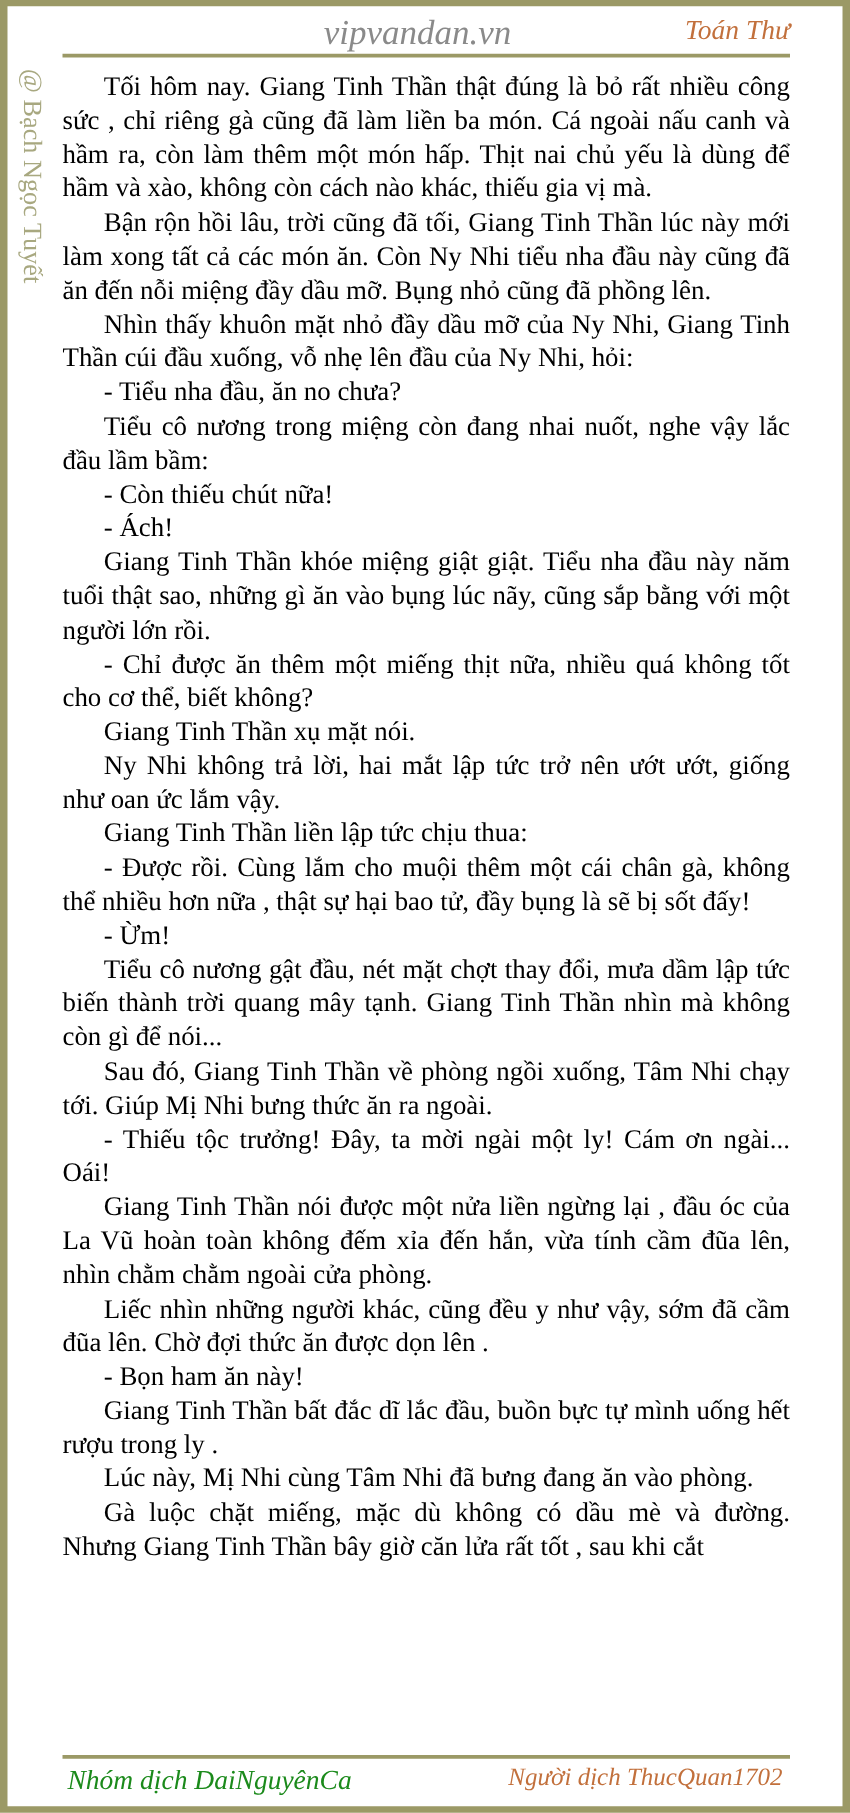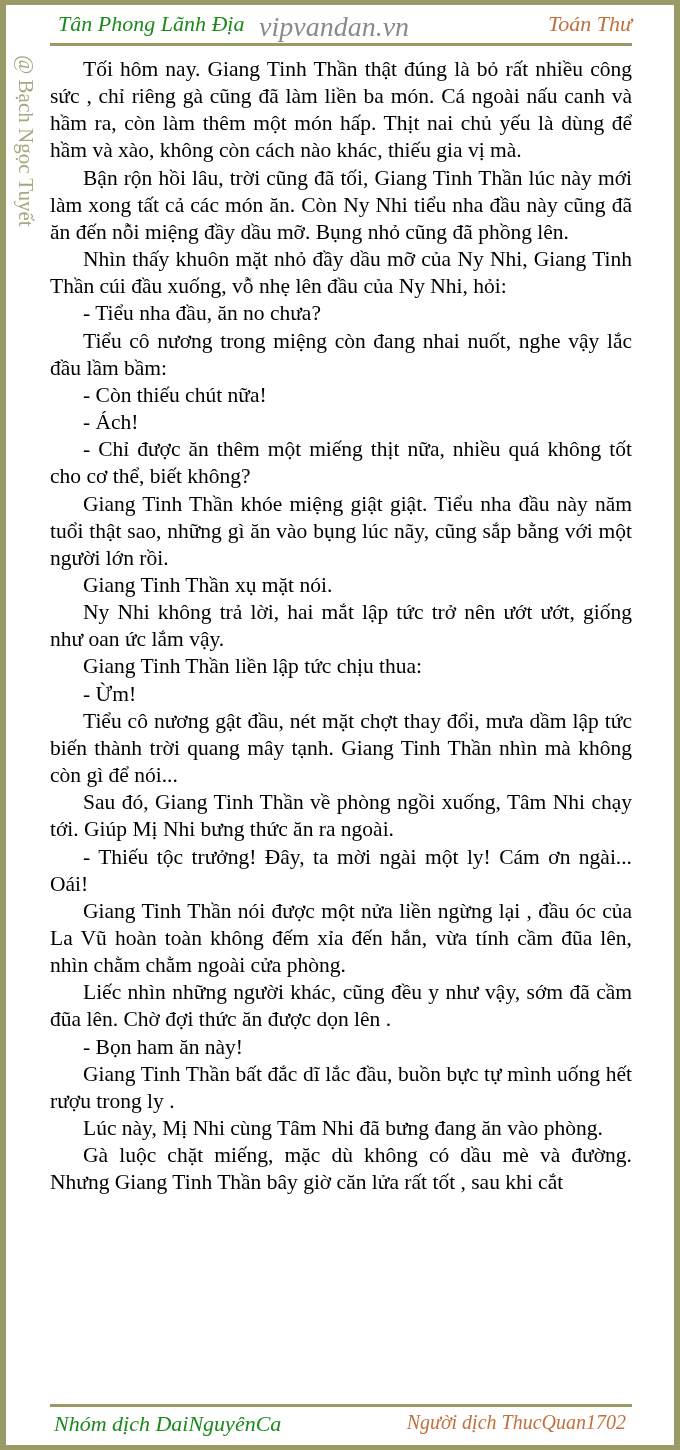--- a/index.html
+++ b/index.html
@@ -126,44 +126,44 @@
       color: #c2703c;
       white-space: nowrap;
     }
   </style>
 </head>
 <body>
 
 <div class="page">
 
   <div class="header">
-    <span class="title">Tân Phong Lãnh Địa</span>
     <span class="site">vipvandan.vn</span>
     <span class="author">Toán Thư</span>
   </div>
 
   <div class="rule top"></div>
 
   <div class="watermark">
     <span>@ Bạch Ngọc Tuyết</span>
   </div>
 
   <div class="body">
     <p>Tối hôm nay. Giang Tinh Thần thật đúng là bỏ rất nhiều công sức , chỉ riêng gà cũng đã làm liền ba món. Cá ngoài nấu canh và hầm ra, còn làm thêm một món hấp. Thịt nai chủ yếu là dùng để hầm và xào, không còn cách nào khác, thiếu gia vị mà.</p>
     <p>Bận rộn hồi lâu, trời cũng đã tối, Giang Tinh Thần lúc này mới làm xong tất cả các món ăn. Còn Ny Nhi tiểu nha đầu này cũng đã ăn đến nỗi miệng đầy dầu mỡ. Bụng nhỏ cũng đã phồng lên.</p>
     <p>Nhìn thấy khuôn mặt nhỏ đầy dầu mỡ của Ny Nhi, Giang Tinh Thần cúi đầu xuống, vỗ nhẹ lên đầu của Ny Nhi, hỏi:</p>
     <p>- Tiểu nha đầu, ăn no chưa?</p>
     <p>Tiểu cô nương trong miệng còn đang nhai nuốt, nghe vậy lắc đầu lầm bầm:</p>
     <p>- Còn thiếu chút nữa!</p>
     <p>- Ách!</p>
+    <p>Giang Tinh Thần khóe miệng giật giật. Tiểu nha đầu này năm tuổi thật sao, những gì ăn vào bụng lúc nãy, cũng sắp bằng với một người lớn rồi.</p>
     <p>- Chỉ được ăn thêm một miếng thịt nữa, nhiều quá không tốt cho cơ thể, biết không?</p>
-    <p>Giang Tinh Thần khóe miệng giật giật. Tiểu nha đầu này năm tuổi thật sao, những gì ăn vào bụng lúc nãy, cũng sắp bằng với một người lớn rồi.</p>
     <p>Giang Tinh Thần xụ mặt nói.</p>
     <p>Ny Nhi không trả lời, hai mắt lập tức trở nên ướt ướt, giống như oan ức lắm vậy.</p>
     <p>Giang Tinh Thần liền lập tức chịu thua:</p>
+    <p>- Được rồi. Cùng lắm cho muội thêm một cái chân gà, không thể nhiều hơn nữa , thật sự hại bao tử, đầy bụng là sẽ bị sốt đấy!</p>
     <p>- Ừm!</p>
     <p>Tiểu cô nương gật đầu, nét mặt chợt thay đổi, mưa dầm lập tức biến thành trời quang mây tạnh. Giang Tinh Thần nhìn mà không còn gì để nói...</p>
     <p>Sau đó, Giang Tinh Thần về phòng ngồi xuống, Tâm Nhi chạy tới. Giúp Mị Nhi bưng thức ăn ra ngoài.</p>
     <p>- Thiếu tộc trưởng! Đây, ta mời ngài một ly! Cám ơn ngài... Oái!</p>
     <p>Giang Tinh Thần nói được một nửa liền ngừng lại , đầu óc của La Vũ hoàn toàn không đếm xỉa đến hắn, vừa tính cầm đũa lên, nhìn chằm chằm ngoài cửa phòng.</p>
     <p>Liếc nhìn những người khác, cũng đều y như vậy, sớm đã cầm đũa lên. Chờ đợi thức ăn được dọn lên .</p>
     <p>- Bọn ham ăn này!</p>
     <p>Giang Tinh Thần bất đắc dĩ lắc đầu, buồn bực tự mình uống hết rượu trong ly .</p>
     <p>Lúc này, Mị Nhi cùng Tâm Nhi đã bưng đang ăn vào phòng.</p>
     <p>Gà luộc chặt miếng, mặc dù không có dầu mè và đường. Nhưng Giang Tinh Thần bây giờ căn lửa rất tốt , sau khi cắt</p>

